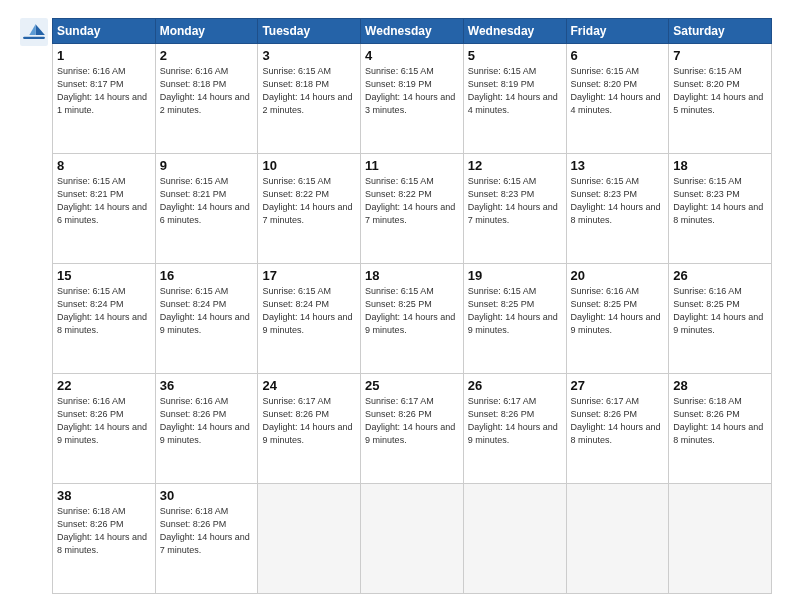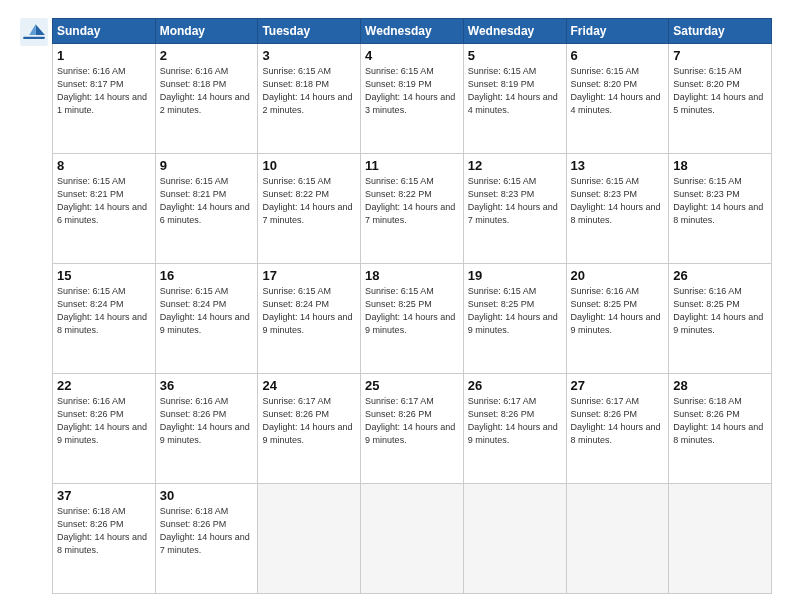--- a/index.html
+++ b/index.html
@@ -358,21 +358,21 @@
           <span class="day-num">28</span>
           <div class="day-detail">
             Sunrise: 6:18 AM<br>
             Sunset: 8:26 PM<br>
             Daylight: 14 hours and 8 minutes.
           </div>
         </td>
         </tr>
         <tr>
           <td>
-          <span class="day-num">37</span>
+          <span class="day-num">38</span>
           <div class="day-detail">
             Sunrise: 6:18 AM<br>
             Sunset: 8:26 PM<br>
             Daylight: 14 hours and 8 minutes.
           </div>
         </td>
           <td>
           <span class="day-num">30</span>
           <div class="day-detail">
             Sunrise: 6:18 AM<br>

